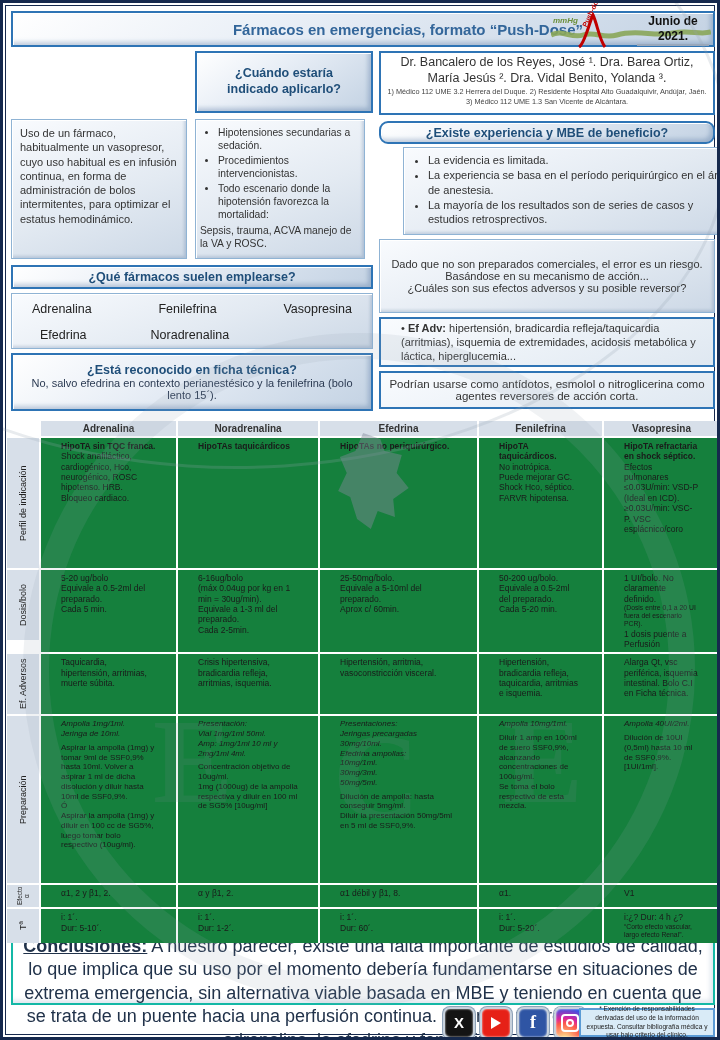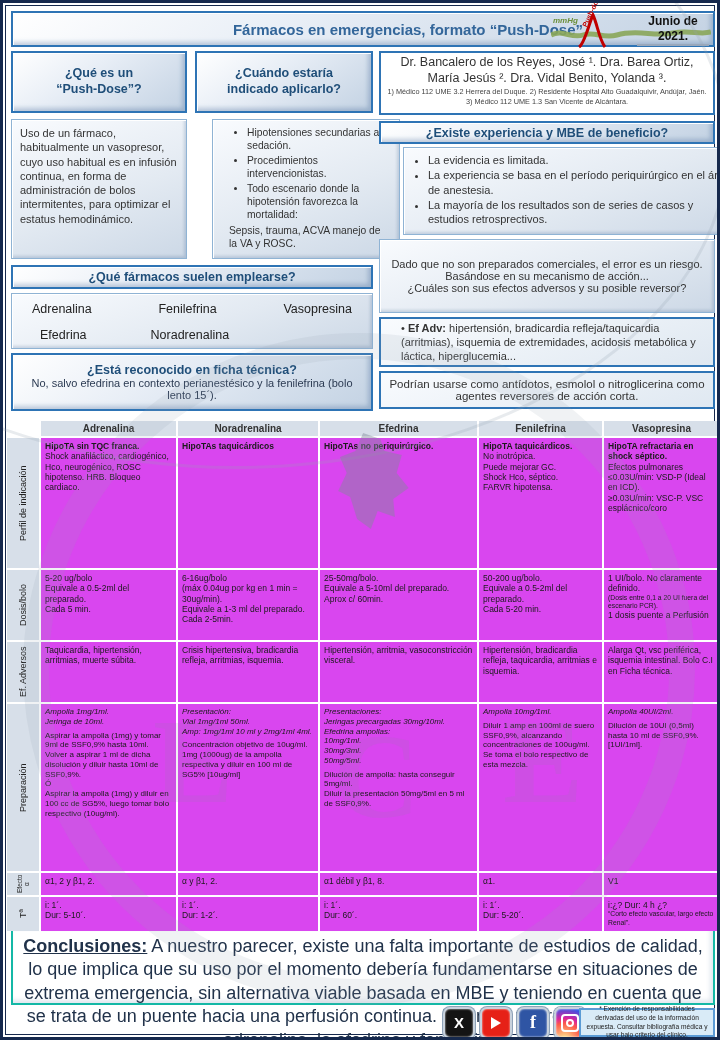--- a/index.html
+++ b/index.html
@@ -41,21 +41,21 @@
   .center-box{display:flex;flex-direction:column;justify-content:center;text-align:center;}
 
   
   .names-row{display:flex;align-items:center;height:26px;font-size:12.5px;color:#222;}
   .names-row span{flex:0 0 auto;}
 
   
   .ptable{left:4px;top:418px;width:712px;display:grid;
     grid-template-columns:32px 135px 140px 157px 123px 1fr;
     grid-auto-rows:min-content;gap:2px;background:#fff;z-index:2;}
-  .cell{background:#d946ef;padding:3px 4px;font-size:8.5px;line-height:1.22;color:#1a1a1a;}
+  .cell{background:#15803d;padding:3px 20px;font-size:8.5px;line-height:1.22;color:#1a1a1a;}
   .hcell{background:#d7dfe9;font-weight:bold;font-size:10px;text-align:center;padding:2px 2px;}
   .lcell{background:#d7dfe9;display:flex;align-items:center;justify-content:center;
     writing-mode:vertical-rl;transform:rotate(180deg);font-size:9px;color:#222;text-align:center;padding:2px 1px;}
   .c-center{}
   .lead{font-weight:bold;}
   .ital{font-style:italic;}
   .prep-f{font-size:8px;}
   .tiny{font-size:6.8px;line-height:1.2;}
   .rowwrap{display:contents;}
 
@@ -106,41 +106,39 @@
         <path d="M0,22 C12,16 20,26 32,22 C44,18 52,26 66,22 C86,16 104,24 122,20 C138,17 150,22 160,19" fill="none" stroke="#8aa659" stroke-width="5" opacity="0.9"></path>
         <path d="M28,34 C34,30 38,10 42,2 C46,10 48,26 54,34" fill="none" stroke="#c00000" stroke-width="3"></path>
       </svg>
       <span class="mmhg">mmHg</span>
       <span class="pd">Push-dose</span>
       <span class="date pl">Junio de
 2021.</span>
     </div>
   </div>
 
-  <div class="abs z1 bevel box-title-2l qtitle pl" style="left:8px;top:48px;width:176px;height:62px;">¿Qué es un
-“Push-Dose”?</div>
   <div class="abs z1 bevel box-title-2l qtitle pl" style="left:192px;top:48px;width:178px;height:62px;">¿Cuándo estaría
 indicado aplicarlo?</div>
   <div class="abs z1 authors-box" style="left:376px;top:48px;width:336px;height:64px;">
     <div class="main">Dr. Bancalero de los Reyes, José ¹. Dra. Barea Ortiz, María Jesús ². Dra. Vidal Benito, Yolanda ³.</div>
     <div class="affil">1) Médico 112 UME 3.2 Herrera del Duque. 2) Residente Hospital Alto Guadalquivir, Andújar, Jaén. 3) Médico 112 UME 1.3 San Vicente de Alcántara.</div>
   </div>
 
   <div class="abs z1 bevel-soft body-box" style="left:8px;top:116px;width:176px;height:140px;">Uso de un fármaco, habitualmente un vasopresor, cuyo uso habitual es en infusión continua, en forma de administración de bolos intermitentes, para optimizar el estatus hemodinámico.</div>
 
-  <div class="abs z1 bevel-soft body-box small-bullets" style="left:209px;top:116px;width:188px;height:140px;padding:4px 16px;">
+  <div class="abs z1 bevel-soft body-box small-bullets" style="left:192px;top:116px;width:170px;height:140px;padding:4px 4px;">
     <ul class="blts">
       <li>Hipotensiones secundarias a sedación.</li>
       <li>Procedimientos intervencionistas.</li>
       <li>Todo escenario donde la hipotensión favorezca la mortalidad:</li>
     </ul>
     <div>Sepsis, trauma, ACVA manejo de la VA y ROSC.</div>
   </div>
 
-  <div class="abs z1 bevel qtitle" style="left:376px;top:118px;width:336px;height:23px;display:flex;align-items:center;justify-content:center;font-size:12.5px;">¿Existe experiencia y MBE de beneficio?</div>
+  <div class="abs z1 bevel qtitle" style="left:376px;top:118px;width:336px;height:23px;display:flex;align-items:center;justify-content:center;font-size:12.5px;border-radius:9px;">¿Existe experiencia y MBE de beneficio?</div>
   <div class="abs z1 bevel-soft body-box" style="left:376px;top:144px;width:336px;height:88px;padding:3px 6px;font-size:11px;margin-left:24px;">
     <ul class="blts">
       <li>La evidencia es limitada.</li>
       <li>La experiencia se basa en el período periquirúrgico en el área de anestesia.</li>
       <li>La mayoría de los resultados son de series de casos y estudios retrosprectivos.</li>
     </ul>
   </div>
 
   <div class="abs z1" style="left:376px;top:314px;width:336px;height:50px;border:2px solid #2e74b5;background:linear-gradient(160deg,#f9fbfe,#dfe8f1);padding:3px 6px 3px 20px;font-size:11px;line-height:1.25;">
     <span>• </span><b>Ef Adv:</b>

